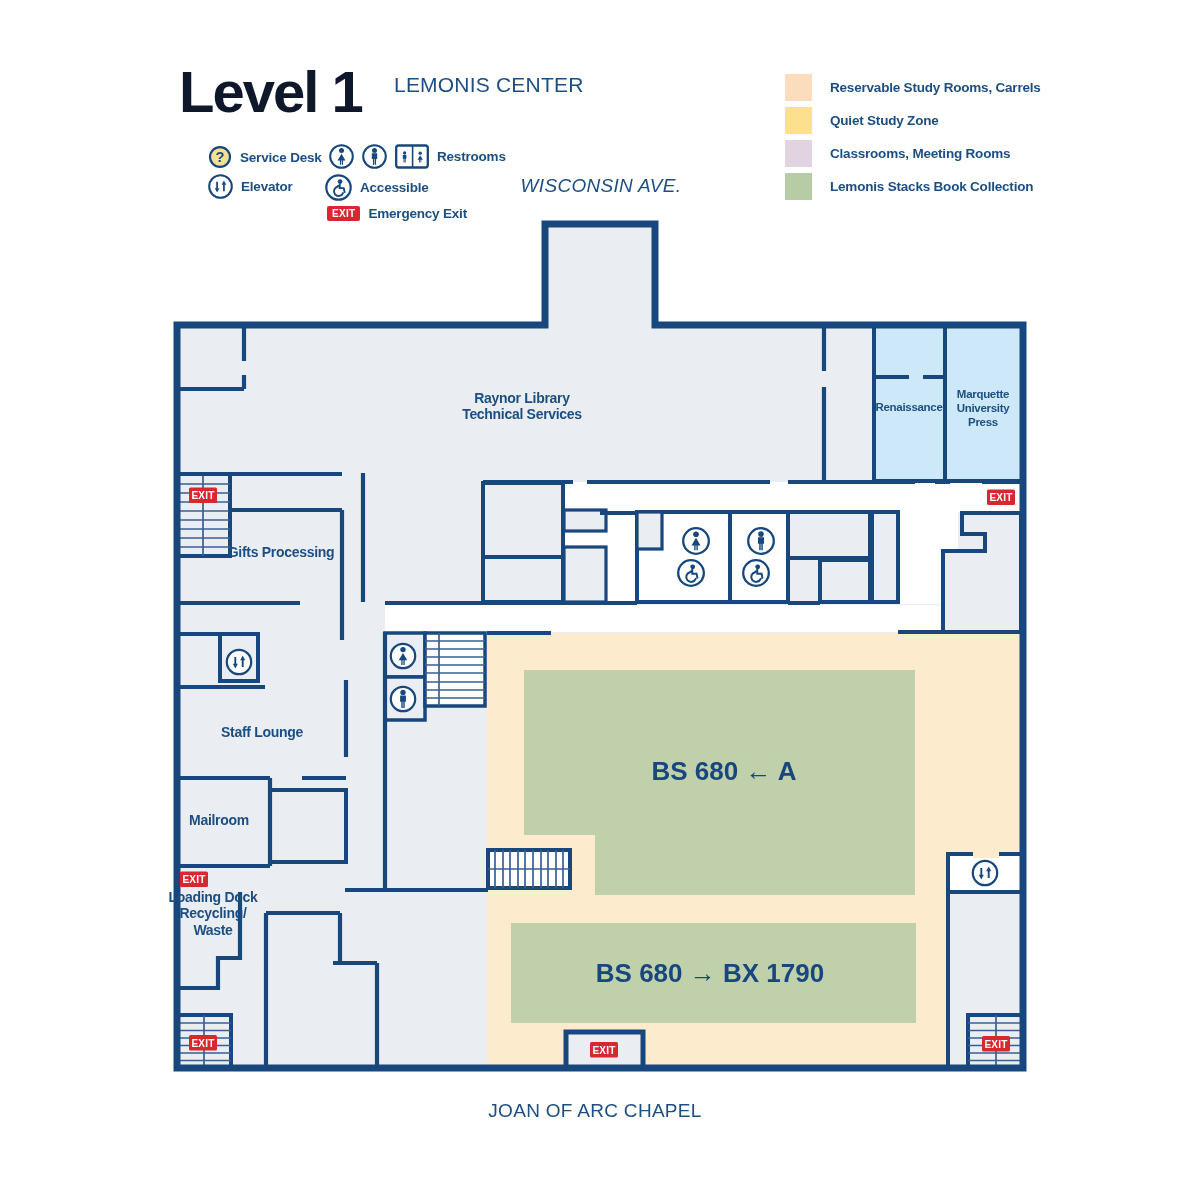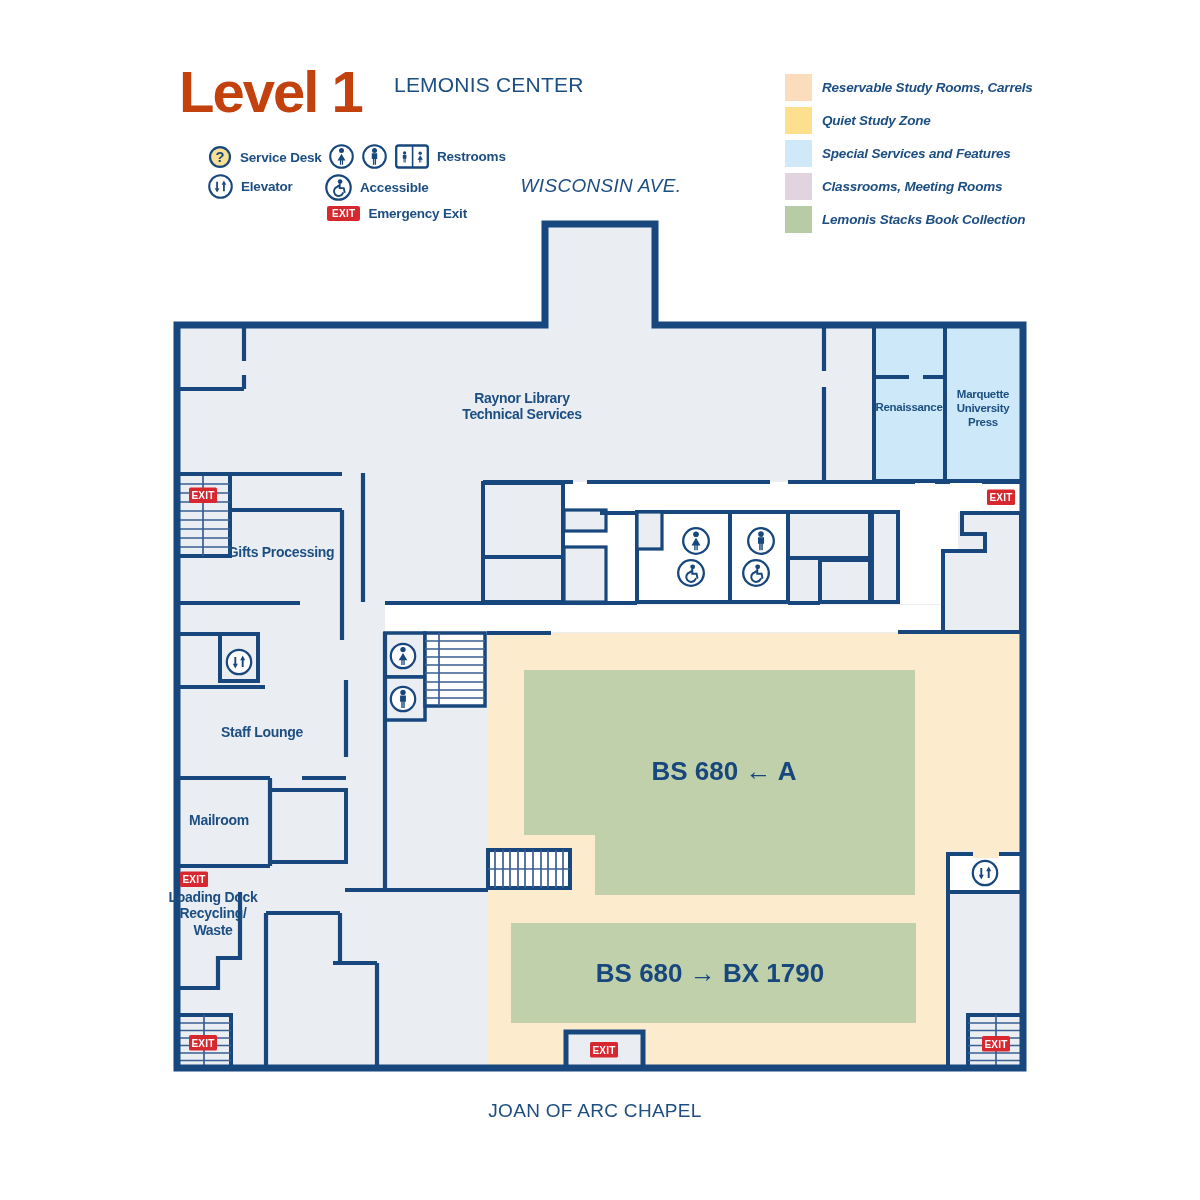--- a/index.html
+++ b/index.html
@@ -1,37 +1,37 @@
 <!DOCTYPE html>
 <html><head>
 <meta charset="utf-8">
 <style>
   html,body{margin:0;padding:0;}
   body{width:1200px;height:1200px;position:relative;background:#ffffff;
        font-family:"Liberation Sans",sans-serif;overflow:hidden;}
   #plan{position:absolute;left:0;top:0;}
   .hdr-title{position:absolute;left:179px;top:58px;font-size:58px;font-weight:bold;
-             color:#c2410c;letter-spacing:-2px;}
+             color:#0f172a;letter-spacing:-2px;}
   .hdr-sub{position:absolute;left:386px;top:72px;font-size:21px;line-height:26px;
            color:#1D4E82;letter-spacing:0.2px;margin-left:8px;}
   .litem{position:absolute;display:flex;align-items:center;gap:8px;color:#1D4E82;
          font-weight:bold;font-size:13.5px;letter-spacing:-0.2px;}
   .litem svg{display:block;}
   #li-service{left:208px;top:145px}
   #li-restrooms{left:329px;top:144px}
   #li-elevator{left:208px;top:174px}
   #li-accessible{left:325px;top:174px}
   #li-exit{left:327px;top:206px}
   .exit-badge{display:inline-block;background:#D7282F;color:#fff;font-weight:bold;
               font-size:10px;letter-spacing:0.3px;padding:2px 5px 2px 5px;border-radius:2px;}
   .street{position:absolute;color:#1D4E82;font-size:19px;letter-spacing:0.3px;text-align:center;}
   #street-n{left:490px;top:175px;width:222px;font-style:italic;}
   #street-s{left:480px;top:1100px;width:230px;}
   #zone-legend{position:absolute;left:785px;top:74px;}
-  .zrow{display:flex;align-items:center;gap:10px;height:27px;margin-bottom:6px;font-style:italic;}
+  .zrow{display:flex;align-items:center;gap:18px;height:27px;margin-bottom:6px;}
   .zrow svg{width:27px;height:27px;display:block;}
   .zlabel{color:#1D4E82;font-weight:bold;font-size:13.5px;letter-spacing:-0.2px;}
   .t-room{font-family:"Liberation Sans",sans-serif;font-weight:bold;font-size:14px;
           fill:#1D4E82;text-anchor:middle;letter-spacing:-0.3px;}
   .t-rm-sm{font-family:"Liberation Sans",sans-serif;font-weight:bold;font-size:11.5px;
            fill:#1D4E82;text-anchor:middle;letter-spacing:-0.3px;}
   .t-stacks{font-family:"Liberation Sans",sans-serif;font-weight:bold;font-size:26px;
             fill:#17477C;text-anchor:middle;}
   .t-exit{font-family:"Liberation Sans",sans-serif;font-weight:bold;font-size:10px;
           fill:#ffffff;text-anchor:middle;letter-spacing:0.2px;}
@@ -97,26 +97,20 @@
     <svg viewBox="0 0 27 27">
         <rect width="27" height="27" fill="#FBDCBC"></rect>
       </svg>
     <span class="zlabel">Reservable Study Rooms, Carrels</span>
   </div>
   <div class="zrow">
     <svg viewBox="0 0 27 27">
         <rect width="27" height="27" fill="#FCE08D"></rect>
       </svg>
     <span class="zlabel">Quiet Study Zone</span>
-  </div>
-  <div class="zrow">
-    <svg viewBox="0 0 27 27">
-        <rect width="27" height="27" fill="#D0E9F8"></rect>
-      </svg>
-    <span class="zlabel">Special Services and Features</span>
   </div>
   <div class="zrow">
     <svg viewBox="0 0 27 27">
         <rect width="27" height="27" fill="#E2D3E0"></rect>
       </svg>
     <span class="zlabel">Classrooms, Meeting Rooms</span>
   </div>
   <div class="zrow">
     <svg viewBox="0 0 27 27">
         <rect width="27" height="27" fill="#B7CBA4"></rect>

